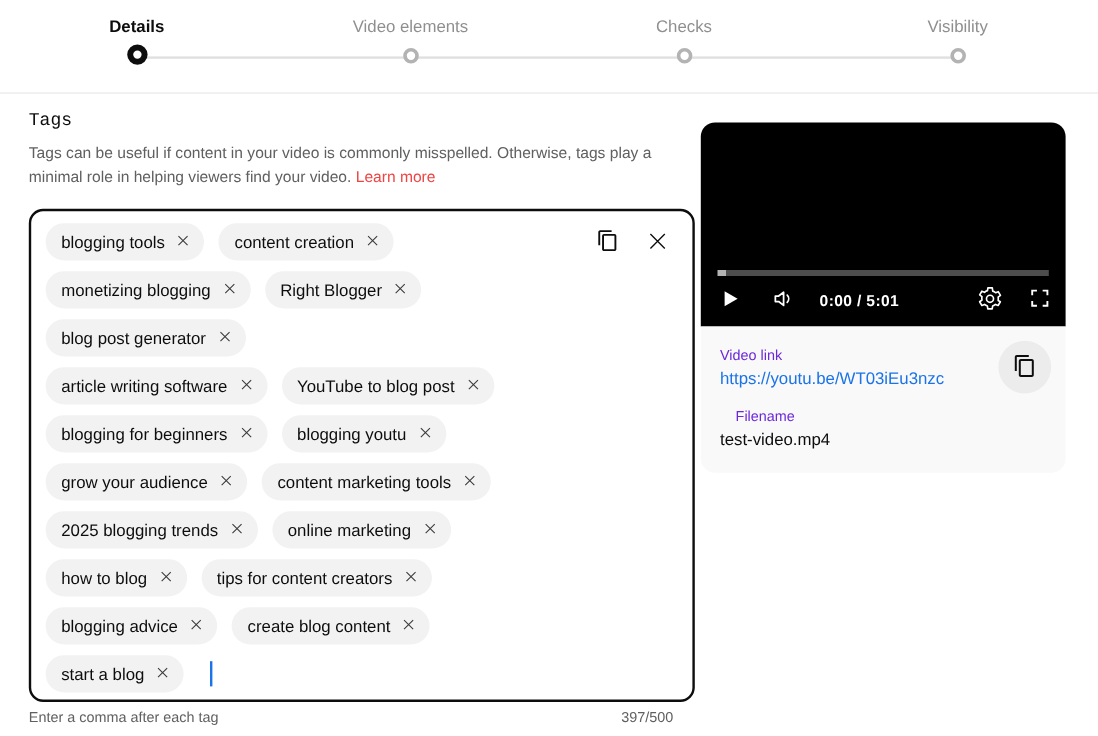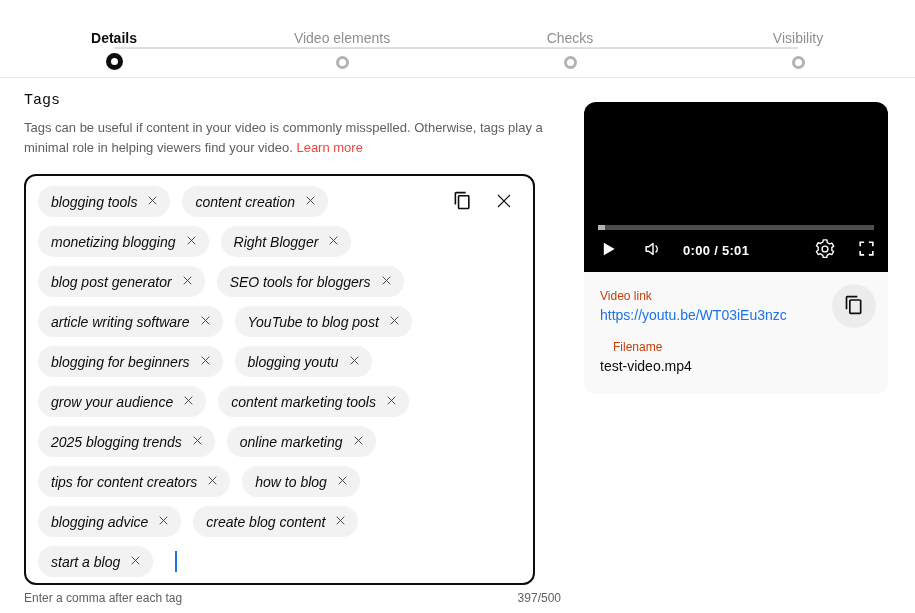--- a/index.html
+++ b/index.html
@@ -6,35 +6,35 @@
   html,body { width:915px; height:613px; background:#fff; overflow:hidden;
               font-family:"Liberation Sans", sans-serif; color:#0d0d0d; }
 
   
   .header { position:relative; width:915px; height:78px; background:#fff;
             border-bottom:1px solid #e8e8e8; }
   .stepper-line { position:absolute; left:114px; width:684px; top:47px; height:2px;
                   background:#e0e0e0; }
   .step { position:absolute; top:0; width:160px; transform:translateX(-50%);
           text-align:center; cursor:pointer; }
-  .step-label { margin-top:30px; font-size:14px; color:#8f8f8f;text-align:center; }
+  .step-label { margin-top:14px; font-size:14px; color:#8f8f8f;text-align:center; }
   .step.active .step-label { color:#0d0d0d; font-weight:bold; }
   .step-dot { margin:10px auto 0; width:13px; height:13px; border-radius:50%;
               background:#fff; border:3px solid #b3b3b3; }
   .step.active .step-dot { width:17px; height:17px; border:5px solid #0d0d0d; margin-top:7px; }
 
   
   .left-col { position:absolute; left:24px; top:92px; width:537px; }
   .tags-title { font-size:15px; font-weight:normal; color:#0d0d0d;font-family:Liberation Mono, monospace; }
   .tags-desc { margin-top:9px; font-size:13px; line-height:20px; color:#606060; width:537px; }
   .learn-more { color:#ef4444; cursor:pointer; text-decoration:none; }
 
-  .tags-box { position:relative; margin-top:16px; width:511px; height:411px;
+  .tags-box { position:relative; margin-top:16px; width:555px; height:411px;
               border:2px solid #0d0d0d; border-radius:12px; padding:10px 12px;
-              background:#fff;font-style:italic; }
+              background:#fff; }
   .box-actions { position:absolute; top:15px; right:20px; display:flex; gap:23px;
                  align-items:center; }
   .icon-btn { background:none; border:none; cursor:pointer; padding:0; display:flex;
               align-items:center; }
   .tag-row { display:flex; gap:12px; margin-bottom:9px; align-items:center; }
   .chip { display:inline-flex; align-items:center; height:31px; background:#f2f2f2;
           border-radius:16px; padding:0 9px 0 13px; font-size:14px; color:#0d0d0d;
           white-space:nowrap; }
   .chip-label { margin-right:7px; }
   .chip-x { background:none; border:none; cursor:pointer; padding:2px; display:flex;
@@ -56,21 +56,21 @@
   .ctrl { background:none; border:none; cursor:pointer; padding:0; display:flex;
           align-items:center; }
   .time { color:#fff; font-size:13px; font-weight:bold; letter-spacing:.3px;
           margin-left:19px; }
   .spacer { flex:1; }
   .play-btn { margin-right:24px; }
   .gear-btn { margin-right:21px; }
 
   .info { width:304px; background:#f9f9f9; border-radius:0 0 12px 12px;
           padding:17px 16px 20px; position:relative; }
-  .info-label { font-size:12px; color:#c2410c; }
+  .info-label { font-size:12px; color:#6d28d9; }
   .info-link { font-size:14px; color:#1a73e8; margin-top:4px; text-decoration:none;
                display:block; cursor:pointer; }
   .info-filename { font-size:14px; color:#0d0d0d; margin-top:4px; }
   .info-gap { margin-top:17px;margin-left:13px; }
   .copy-circle { position:absolute; top:12px; right:12px; width:44px; height:44px;
                  border-radius:50%; background:#ececec; border:none; cursor:pointer;
                  display:flex; align-items:center; justify-content:center; }
 </style>
 </head>
 <body>
@@ -142,28 +142,20 @@
         </div>
         <div class="tag-row">
           <span class="chip">
             <span class="chip-label">blog post generator</span>
             <button class="chip-x">
               <span><svg width="13" height="13" viewBox="0 0 24 24" fill="none" stroke="#3c3c3c" stroke-width="1.7">
                   <path d="M5 5l14 14M19 5L5 19"></path>
                 </svg></span>
             </button>
           </span>
-          <span class="chip">
-            <span class="chip-label">SEO tools for bloggers</span>
-            <button class="chip-x">
-              <span><svg width="13" height="13" viewBox="0 0 24 24" fill="none" stroke="#3c3c3c" stroke-width="1.7">
-                  <path d="M5 5l14 14M19 5L5 19"></path>
-                </svg></span>
-            </button>
-          </span>
         </div>
         <div class="tag-row">
           <span class="chip">
             <span class="chip-label">article writing software</span>
             <button class="chip-x">
               <span><svg width="13" height="13" viewBox="0 0 24 24" fill="none" stroke="#3c3c3c" stroke-width="1.7">
                   <path d="M5 5l14 14M19 5L5 19"></path>
                 </svg></span>
             </button>
           </span>
@@ -225,29 +217,29 @@
             <span class="chip-label">online marketing</span>
             <button class="chip-x">
               <span><svg width="13" height="13" viewBox="0 0 24 24" fill="none" stroke="#3c3c3c" stroke-width="1.7">
                   <path d="M5 5l14 14M19 5L5 19"></path>
                 </svg></span>
             </button>
           </span>
         </div>
         <div class="tag-row">
           <span class="chip">
+            <span class="chip-label">how to blog</span>
+            <button class="chip-x">
+              <span><svg width="13" height="13" viewBox="0 0 24 24" fill="none" stroke="#3c3c3c" stroke-width="1.7">
+                  <path d="M5 5l14 14M19 5L5 19"></path>
+                </svg></span>
+            </button>
+          </span>
+          <span class="chip">
             <span class="chip-label">tips for content creators</span>
-            <button class="chip-x">
-              <span><svg width="13" height="13" viewBox="0 0 24 24" fill="none" stroke="#3c3c3c" stroke-width="1.7">
-                  <path d="M5 5l14 14M19 5L5 19"></path>
-                </svg></span>
-            </button>
-          </span>
-          <span class="chip">
-            <span class="chip-label">how to blog</span>
             <button class="chip-x">
               <span><svg width="13" height="13" viewBox="0 0 24 24" fill="none" stroke="#3c3c3c" stroke-width="1.7">
                   <path d="M5 5l14 14M19 5L5 19"></path>
                 </svg></span>
             </button>
           </span>
         </div>
         <div class="tag-row">
           <span class="chip">
             <span class="chip-label">blogging advice</span>

